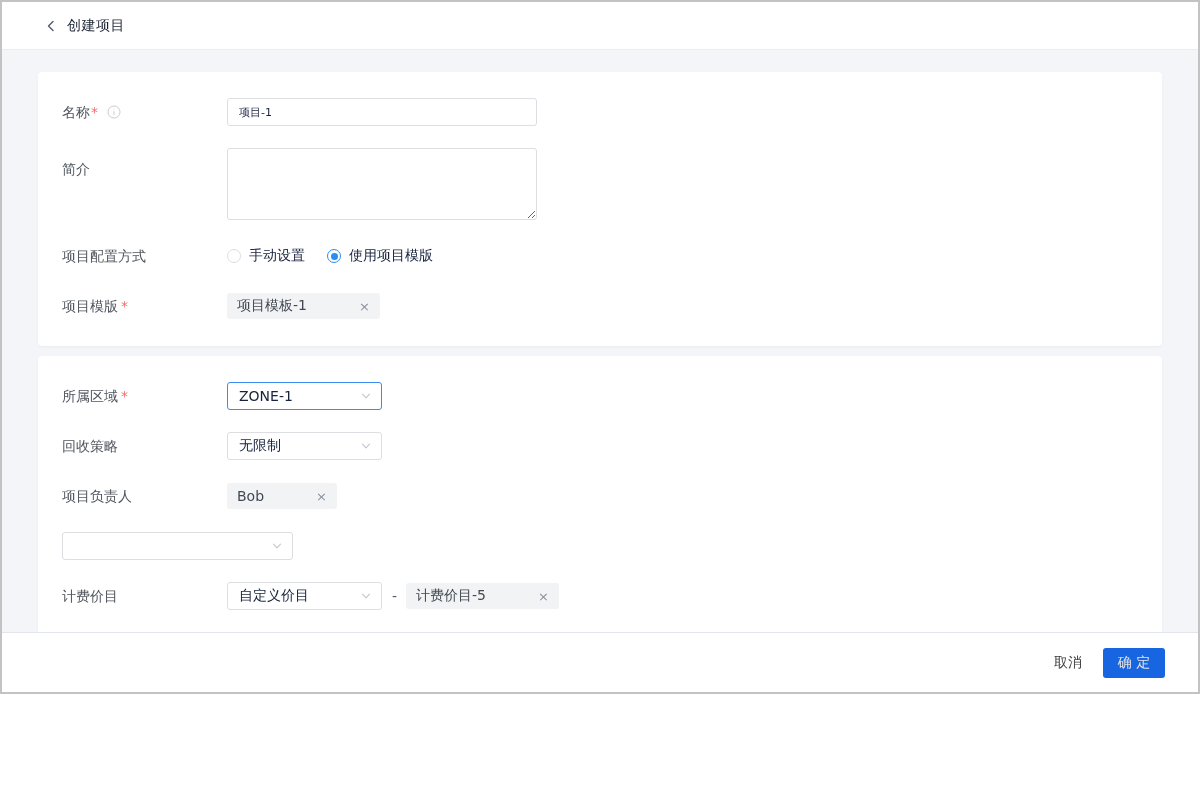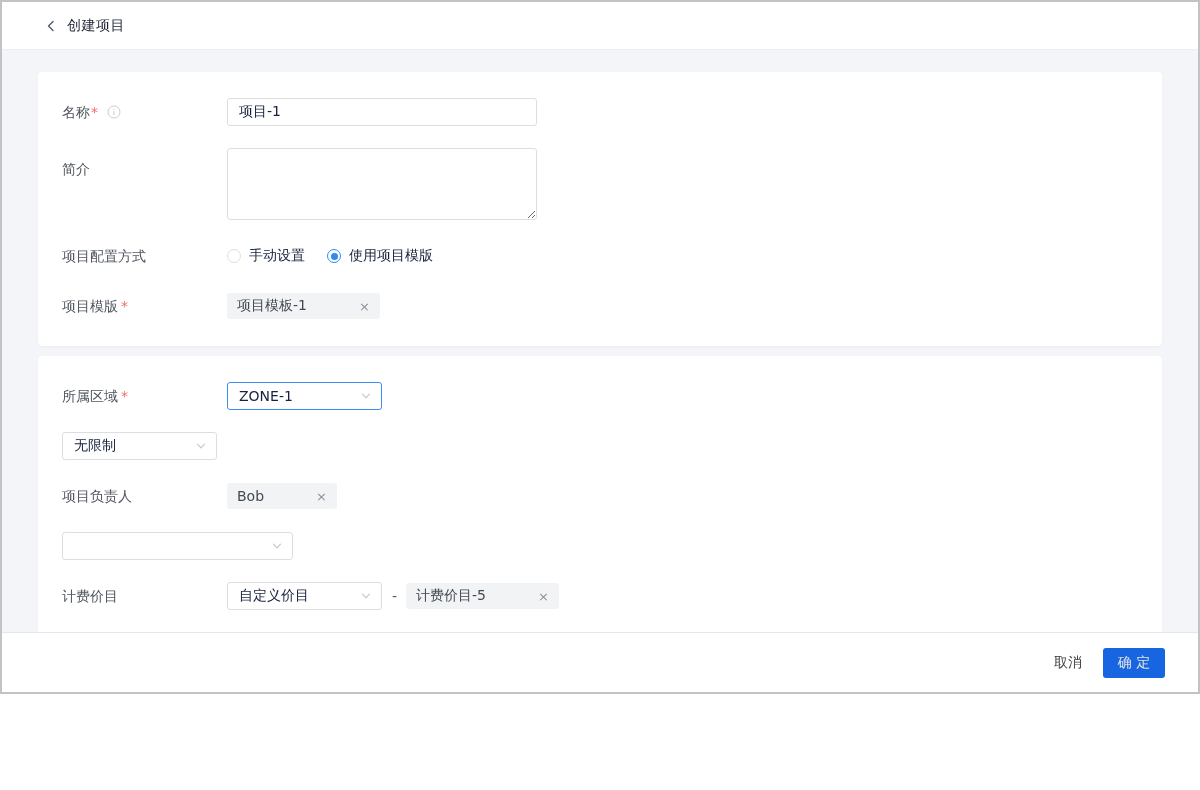--- a/index.html
+++ b/index.html
@@ -62,21 +62,21 @@
   .required.tight { margin-left: 1px; }
   .info-icon {
     display: inline-block; vertical-align: -2px; margin-left: 5px;
     width: 14px; height: 14px; color: #c9ccd2; cursor: default;
   }
   .form-control { display: flex; align-items: center; }
   
   .text-input {
     width: 310px; height: 28px;
     border: 1px solid #dcdee2; border-radius: 3px;
-    padding: 0 11px; font-size: 14px; color: #17233d;
+    padding: 0 11px; font-size: 11px; color: #17233d;
     font-family: "DejaVu Sans", "Liberation Sans", sans-serif;
     outline: none; background: #fff;
   }
   .textarea {
     width: 310px; height: 72px;
     border: 1px solid #dcdee2; border-radius: 3px;
     padding: 6px 11px; font-size: 14px; color: #17233d;
     font-family: "DejaVu Sans", "Liberation Sans", sans-serif;
     outline: none; resize: both;
   }
@@ -216,20 +216,21 @@
           <span class="select w155 focused">
             <span>ZONE-1</span>
             <svg class="chevron-down" viewBox="0 0 12 12" fill="none" stroke="currentColor" stroke-width="1.2" stroke-linecap="round" stroke-linejoin="round">
                 <polyline points="2.5,4.2 6,7.8 9.5,4.2"></polyline>
               </svg>
           </span>
         </div>
       </div>
 
       <div class="form-row">
+        <div class="form-label">回收策略</div>
         <div class="form-control">
           <span class="select w155">
             <span>无限制</span>
             <svg class="chevron-down" viewBox="0 0 12 12" fill="none" stroke="currentColor" stroke-width="1.2" stroke-linecap="round" stroke-linejoin="round">
                 <polyline points="2.5,4.2 6,7.8 9.5,4.2"></polyline>
               </svg>
           </span>
         </div>
       </div>
 

